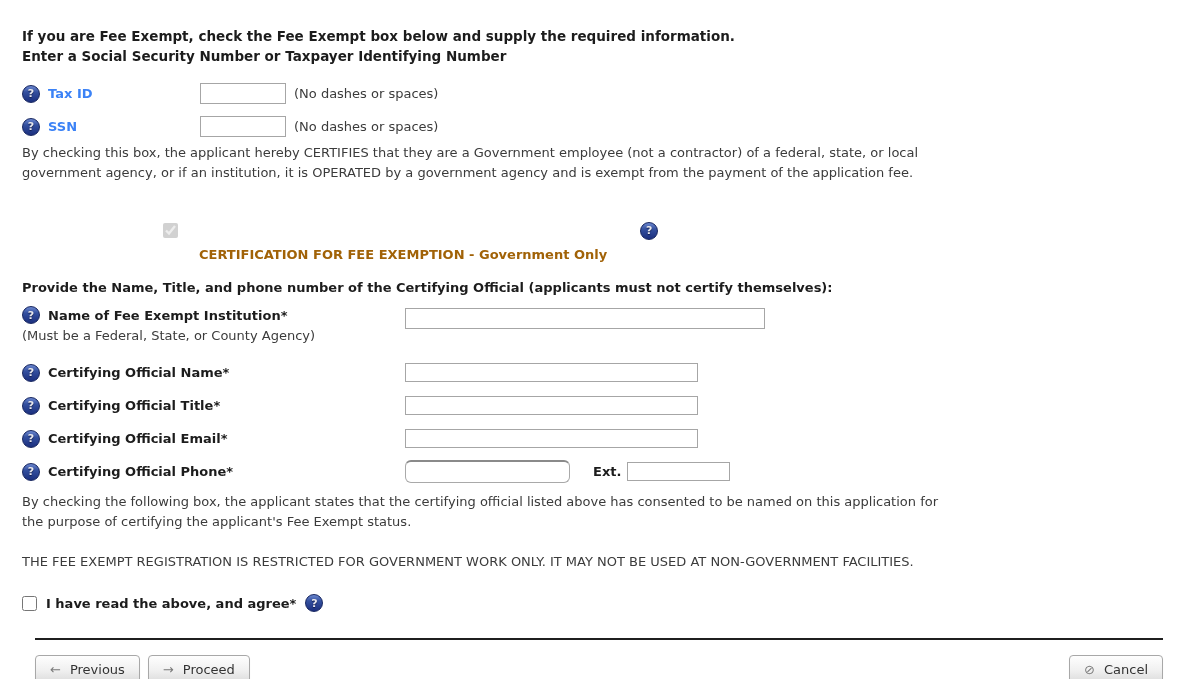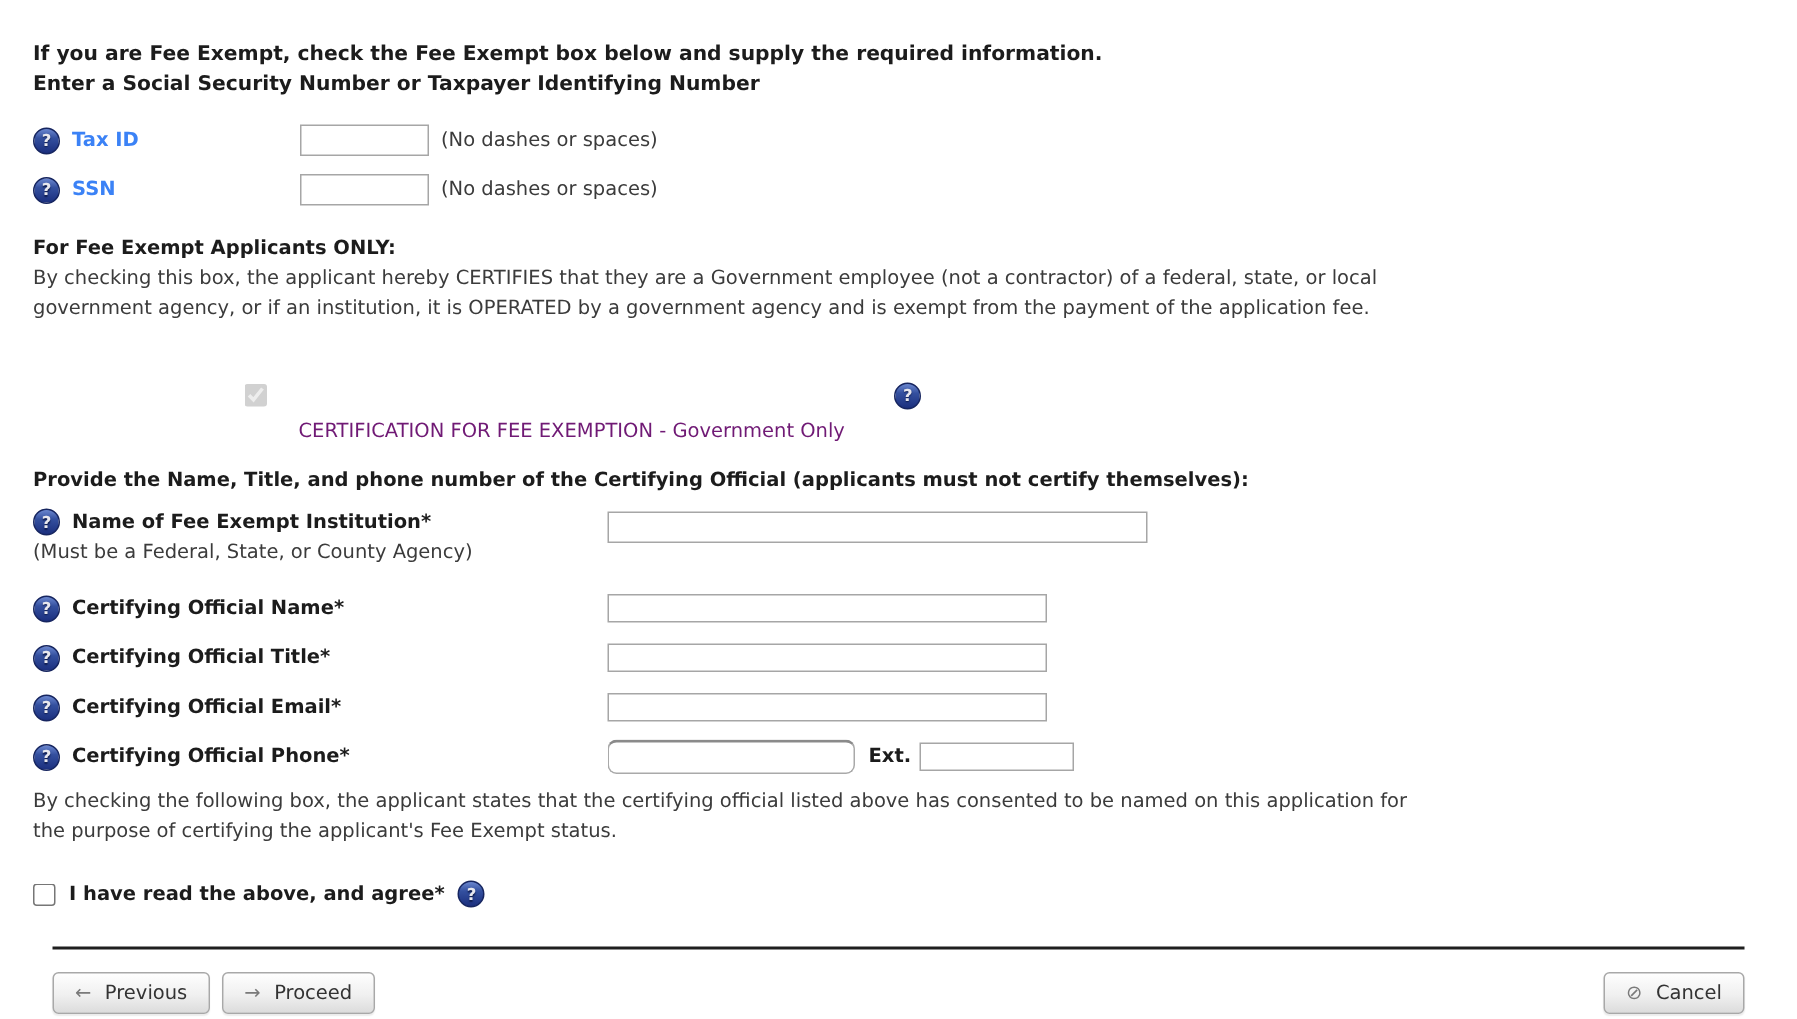--- a/index.html
+++ b/index.html
@@ -35,40 +35,40 @@
   .txt.small { width: 86px; }
   .hint { margin-left: 8px; color: #3b3b3b; }
 
   .sec-head { font-weight: bold; color: #1c1c1c; margin-top: 13px; line-height: 20px; }
   .para { line-height: 20px; color: #3b3b3b; }
   .para.desc { max-width: 945px; }
   .para.consent1 { max-width: 940px; margin-top: 4px; }
   .para.consent2 { max-width: 892px; margin-top: 20px; }
 
   .cert-row { display: flex; align-items: center; margin: 16px 0 0 141px; gap: 21px; }
-  .cert-row label { font-weight: normal; color: #701a75; margin-top: 48px; }
+  .cert-row label { font-weight: bold; color: #a16207; margin-top: 48px; }
   .cert-row .help { margin-left: 12px; }
   input[type="checkbox"] { width: 15px; height: 15px; }
 
   
   .co-row { display: flex; align-items: center; min-height: 33px; }
   .co-row .labelcol { width: 383px; display: flex; align-items: center; gap: 8px; }
   .co-row .labelcol .fieldlbl { font-weight: bold; color: #1c1c1c; }
   .co-row.inst { align-items: flex-start; margin-top: 8px; min-height: 50px; }
   .co-row.inst .labelcol { display: block; }
   .co-row.inst .line1 { display: flex; align-items: center; gap: 8px; }
   .co-row.inst .note { margin-top: 4px; color: #3b3b3b; }
   .txt.inst-input { width: 360px; margin-top: 2px; }
   .txt.med { width: 293px; height: 19px; }
   .phone-input {
     width: 165px; height: 23px; font: inherit; padding: 0 5px;
     border: 1px solid #a9a9a9; border-top: 2px solid #8a8a8a;
     border-radius: 6px; background: #fff;
   }
-  .ext-lbl { font-weight: bold; color: #1c1c1c; margin: 0 6px 0 9px; }
+  .ext-lbl { font-weight: bold; color: #1c1c1c; margin: 0 6px 0 23px; }
   .txt.ext { width: 103px; height: 19px; }
 
   .agree-row { display: flex; align-items: center; gap: 9px; margin-top: 22px; }
   .agree-row label { font-weight: bold; color: #1c1c1c; }
 
   .sep { border: none; border-top: 2px solid #1f1f1f; margin: 26px 35px 0 13px; }
 
   .btnbar { display: flex; justify-content: space-between; margin: 15px 35px 0 13px; }
   .btn-group { display: flex; gap: 8px; }
   .btn {
@@ -102,21 +102,20 @@
 
   <div class="tax-row">
     <span class="lblwrap">
       <span class="help">?</span>
       <span class="lbl">SSN</span>
     </span>
     <input type="text" class="txt small" value="" style="">
     <span class="hint">(No dashes or spaces)</span>
   </div>
 
-  <div class="sec-head">For Fee Exempt Applicants ONLY:</div>
   <div class="para desc">By checking this box, the applicant hereby CERTIFIES that they are a Government employee (not a contractor) of a federal, state, or local government agency, or if an institution, it is OPERATED by a government agency and is exempt from the payment of the application fee.</div>
 
   <div class="cert-row">
     <input type="checkbox" checked="" disabled="" style="">
     <label>CERTIFICATION FOR FEE EXEMPTION - Government Only</label>
     <span class="help">?</span>
   </div>
 
   <div class="sec-head" style="margin-top:16px">Provide the Name, Title, and phone number of the Certifying Official (applicants must not certify themselves):</div>
 
@@ -159,20 +158,21 @@
     <div class="labelcol">
       <span class="help">?</span>
       <span class="fieldlbl">Certifying Official Phone*</span>
     </div>
     <input type="text" class="phone-input" value="" style="">
     <span class="ext-lbl">Ext.</span>
     <input type="text" class="txt ext" value="" style="">
   </div>
 
   <div class="para consent1">By checking the following box, the applicant states that the certifying official listed above has consented to be named on this application for the purpose of certifying the applicant's Fee Exempt status.</div>
+  <div class="para consent2">THE FEE EXEMPT REGISTRATION IS RESTRICTED FOR GOVERNMENT WORK ONLY. IT MAY NOT BE USED AT NON-GOVERNMENT FACILITIES.</div>
 
   <div class="agree-row">
     <input type="checkbox" style="">
     <label>I have read the above, and agree*</label>
     <span class="help">?</span>
   </div>
 
   <hr class="sep">
 
   <div class="btnbar">

